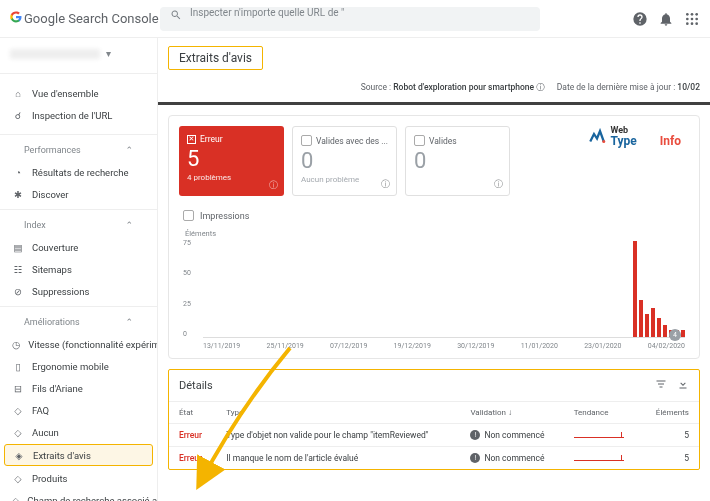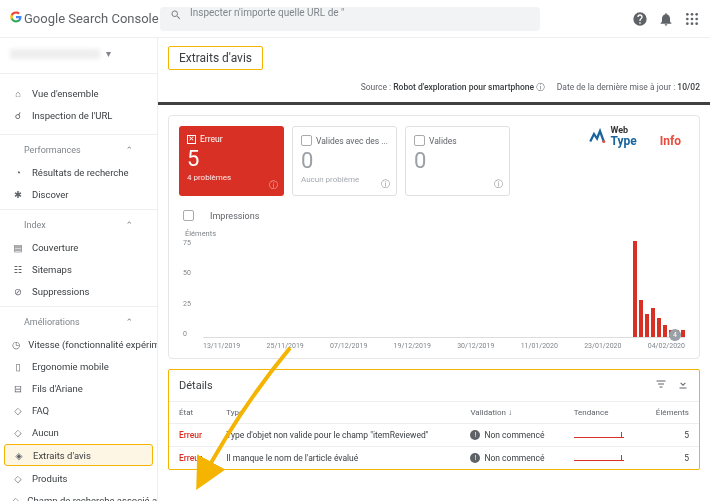--- a/index.html
+++ b/index.html
@@ -29,21 +29,21 @@
   .cards { display:flex; gap:8px; padding:10px; align-items:flex-start;}
   .card { width:105px; height:70px; border:1px solid #e0e0e0; border-radius:3px; padding:8px; background:#fff; position:relative;}
   .card.error { background:#d93025; color:#fff; border:none;}
   .card .clabel { font-size:8.5px; display:flex; align-items:center; gap:4px;}
   .card .cbig { font-size:22px; font-weight:400; margin-top:2px;}
   .card .csub { font-size:8px; margin-top:2px; opacity:.9;}
   .card .cinfo { position:absolute; bottom:4px; right:6px; font-size:9px; opacity:.6;}
   .brand { margin-left:auto; display:flex; align-items:center; gap:4px; padding-right:8px;}
   .brand .wt { font-size:12px; font-weight:700; line-height:1; }
   .brand .wt span.rank { color:#1a659e; } .brand .wt span.info{color:#e94c3d;margin-left:20px;}
-  .impressions { padding:4px 14px; display:flex; align-items:center; gap:16px; font-size:9px; color:#5f6368;}
+  .impressions { padding:4px 14px; display:flex; align-items:center; gap:6px; font-size:9px; color:#5f6368;}
   .chkbox { width:11px;height:11px;border:1.5px solid #aaa;border-radius:2px;}
   .chart { padding:4px 14px 8px; position:relative;}
   .chart-y { position:absolute; left:14px; top:14px; bottom:20px; width:18px; font-size:7px; color:#80868b; display:flex; flex-direction:column; justify-content:space-between;}
   .chart-area { margin-left:20px; height:100px; position:relative; border-bottom:1px solid #ddd;}
   .chart-bars { position:absolute; right:0; bottom:0; display:flex; align-items:flex-end; gap:2px;}
   .chart-bars .bar { width:4px; background:#d93025;}
   .chart-x { margin-left:20px; display:flex; justify-content:space-between; font-size:7px; color:#80868b; padding-top:4px;}
   .badge4 { position:absolute; right:4px; bottom:-4px; background:#9aa0a6; color:#fff; width:12px;height:12px;border-radius:50%; font-size:7px; display:flex;align-items:center;justify-content:center;}
   .details { margin:8px 10px 10px; border:1.5px solid #f4b400; border-radius:2px; background:#fff;}
   .dhead { display:flex; align-items:center; padding:8px 10px; font-size:11px;}

